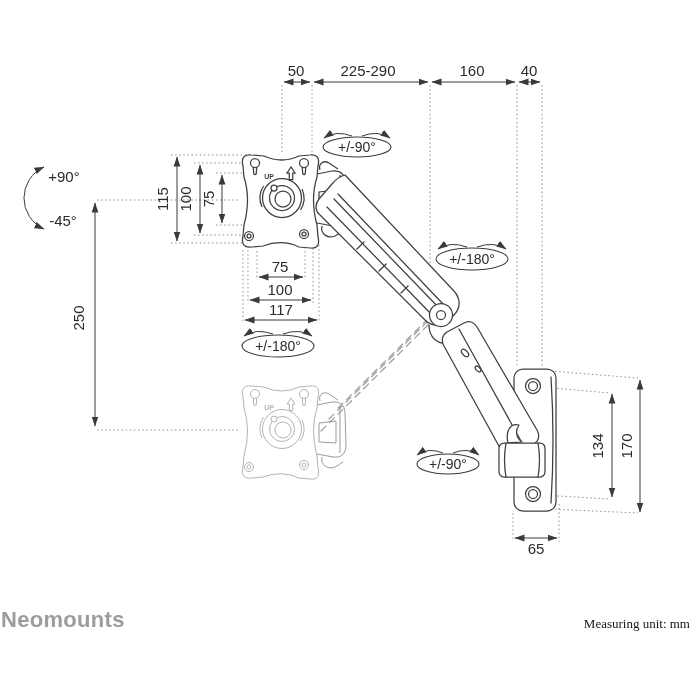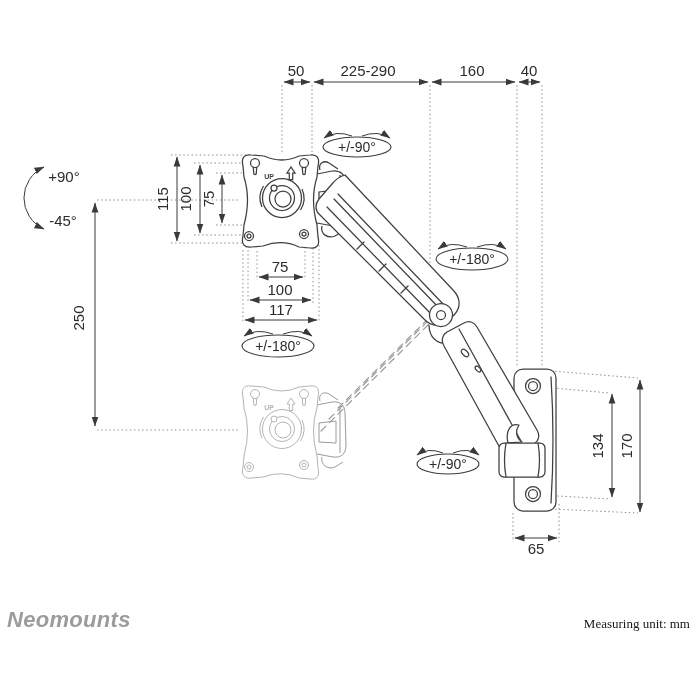--- a/index.html
+++ b/index.html
@@ -8,22 +8,22 @@
   #drawing{position:absolute;left:0;top:0;}
   svg text{font-family:"Liberation Sans",sans-serif;}
   .dim{stroke:#3a3a3a;stroke-width:1;fill:none;}
   .ext{stroke:#8f8f8f;stroke-width:1;stroke-dasharray:1.5 2.6;fill:none;}
   .art{stroke:#3f3f3f;stroke-width:1.25;fill:none;stroke-linejoin:round;stroke-linecap:round;}
   .artf{stroke:#3f3f3f;stroke-width:1.25;fill:#fff;stroke-linejoin:round;stroke-linecap:round;}
   .rot{stroke:#3a3a3a;stroke-width:1.1;fill:#fff;}
   .ghostdash{stroke:#9b9b9b;stroke-width:1.2;stroke-dasharray:7 5;fill:none;stroke-linecap:round;}
   .dimtxt{font-size:15px;fill:#2b2b2b;}
   .rottxt{font-size:14px;fill:#2b2b2b;}
-  #brand{position:absolute;left:7px;top:607px;font-size:22px;font-weight:600;
-         letter-spacing:0.3px;color:#9c9c9c;font-style:italic;}
+  #brand{position:absolute;left:1px;top:607px;font-size:22px;font-weight:600;
+         letter-spacing:0.3px;color:#9c9c9c;}
   #munit{position:absolute;right:10px;top:616px;font-size:13px;color:#161616;font-family:Liberation Serif, serif;}
 </style>
 </head>
 <body>
 
 <div id="page">
 
 <svg id="drawing" width="700" height="700" viewBox="0 0 700 700">
   <defs>
     <marker id="arr" markerWidth="11" markerHeight="8" refX="9.5" refY="4" orient="auto-start-reverse" markerUnits="userSpaceOnUse">

